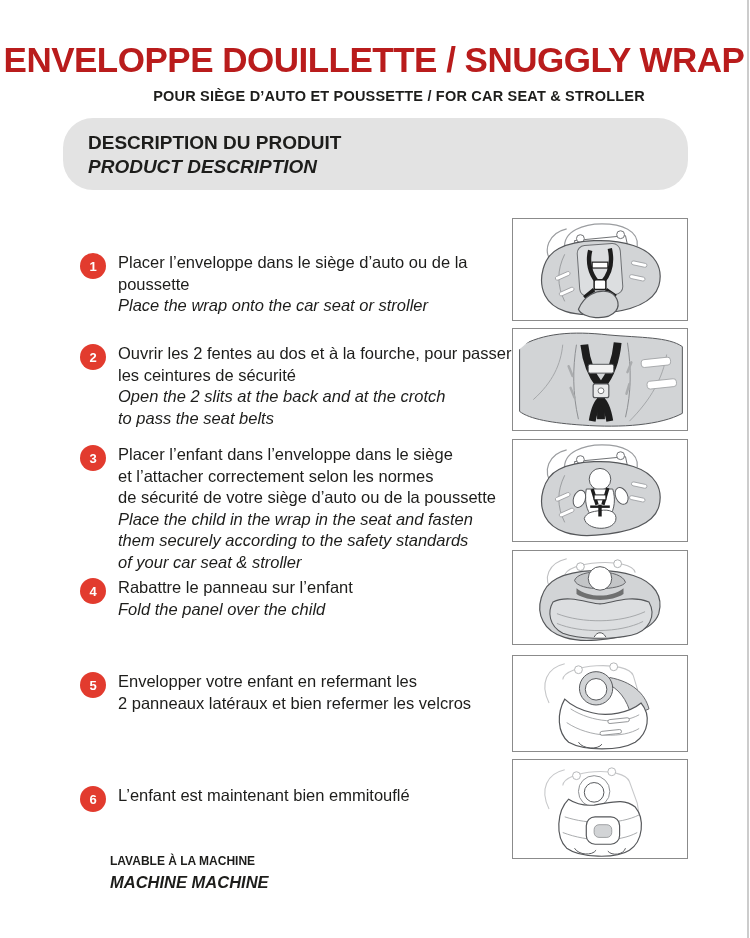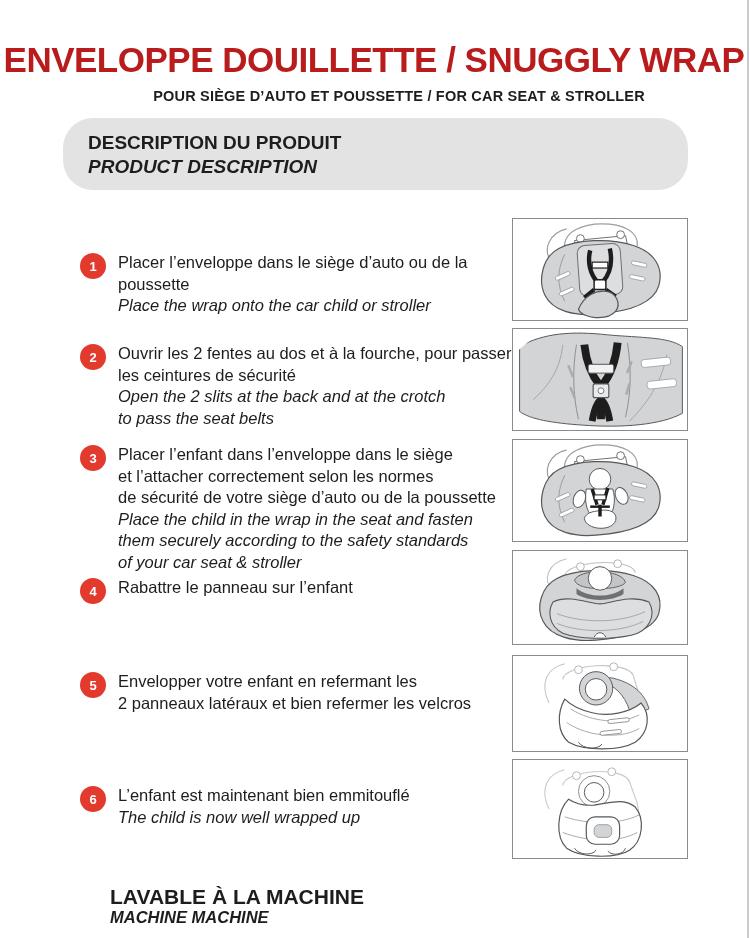--- a/index.html
+++ b/index.html
@@ -60,42 +60,42 @@
   }
 
   .figure {
     position:absolute; left:512px; width:176px;
     background:#ffffff;
     border:1px solid #8b8b8b;
   }
   .figure svg { display:block; width:100%; height:100%; }
 
   .footer { position:absolute; left:110px; top:851px; }
-  .footer .f-fr { font-size:21px; font-weight:bold; line-height:21px;margin-top:35px; }
+  .footer .f-fr { font-size:12px; font-weight:bold; line-height:21px; }
   .footer .f-en { font-size:16.5px; font-weight:bold; font-style:italic; line-height:21px; }
 </style>
 </head>
 <body>
 
 <div class="page">
   <div class="page-edge"></div>
 
   <h1 class="title">ENVELOPPE DOUILLETTE / SNUGGLY WRAP</h1>
   <div class="subtitle">POUR SIÈGE D’AUTO ET POUSSETTE / FOR CAR SEAT &amp; STROLLER</div>
 
   <div class="banner">
     <div class="h-fr">DESCRIPTION DU PRODUIT</div>
     <div class="h-en">PRODUCT DESCRIPTION</div>
   </div>
 
   <div class="step" style="top:252px">
     <span class="badge">1</span>
     <div class="step-text">
       <div class="txt-fr">Placer l’enveloppe dans le siège d’auto ou de la poussette</div>
-      <div class="txt-en">Place the wrap onto the car child or stroller</div>
+      <div class="txt-en">Place the wrap onto the car seat or stroller</div>
     </div>
   </div>
 
   <div class="step" style="top:343px">
     <span class="badge">2</span>
     <div class="step-text">
       <div class="txt-fr">Ouvrir les 2 fentes au dos et à la fourche, pour passer
 les ceintures de sécurité</div>
       <div class="txt-en">Open the 2 slits at the back and at the crotch
 to pass the seat belts</div>
@@ -111,36 +111,36 @@
       <div class="txt-en">Place the child in the wrap in the seat and fasten
 them securely according to the safety standards
 of your car seat &amp; stroller</div>
     </div>
   </div>
 
   <div class="step" style="top:577px">
     <span class="badge">4</span>
     <div class="step-text">
       <div class="txt-fr">Rabattre le panneau sur l’enfant</div>
+      <div class="txt-en">Fold the panel over the child</div>
     </div>
   </div>
 
   <div class="step" style="top:671px">
     <span class="badge">5</span>
     <div class="step-text">
       <div class="txt-fr">Envelopper votre enfant en refermant les
 2 panneaux latéraux et bien refermer les velcros</div>
     </div>
   </div>
 
   <div class="step" style="top:785px">
     <span class="badge">6</span>
     <div class="step-text">
       <div class="txt-fr">L’enfant est maintenant bien emmitouflé</div>
-      <div class="txt-en">The child is now well wrapped up</div>
     </div>
   </div>
 
   <div class="figure" style="top:218px;height:103px">
     <svg viewBox="0 0 176 103">
       <path d="M40,46 C28,32 36,14 54,10" fill="none" stroke="#9b9da0" stroke-width="1.2"></path>
       <path d="M52,30 C50,12 72,5 90,5 C110,5 128,12 126,28" fill="#ffffff" stroke="#9b9da0" stroke-width="1.2"></path>
       <path d="M62,22 L114,17 L117,31 L64,35 Z" fill="#ffffff" stroke="#6d6f72" stroke-width="1"></path>
       <circle cx="68" cy="20" r="4" fill="#ffffff" stroke="#6d6f72" stroke-width="1"></circle>
       <circle cx="109" cy="16" r="4" fill="#ffffff" stroke="#6d6f72" stroke-width="1"></circle>

